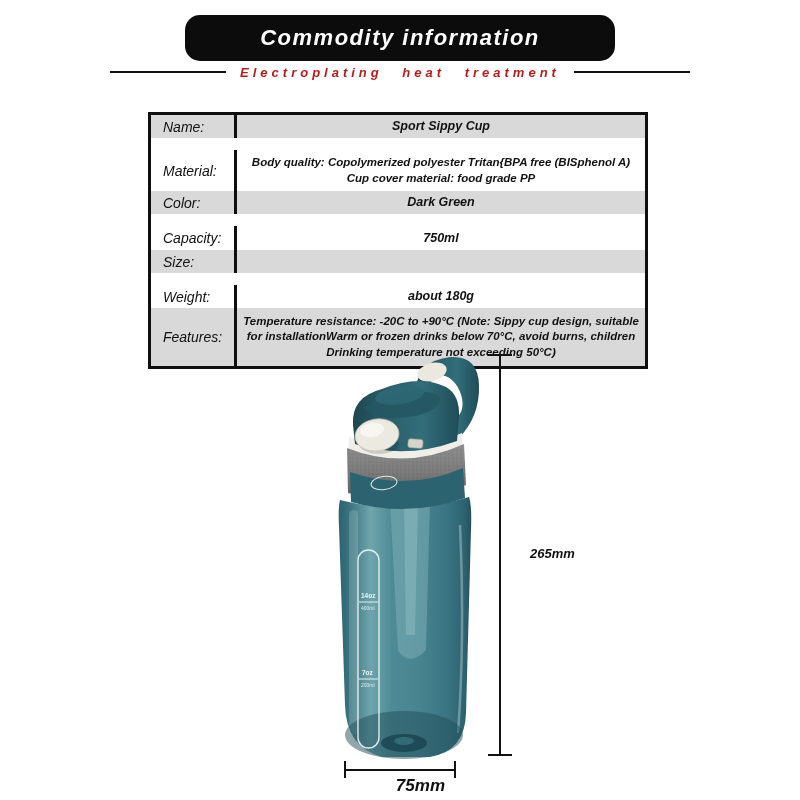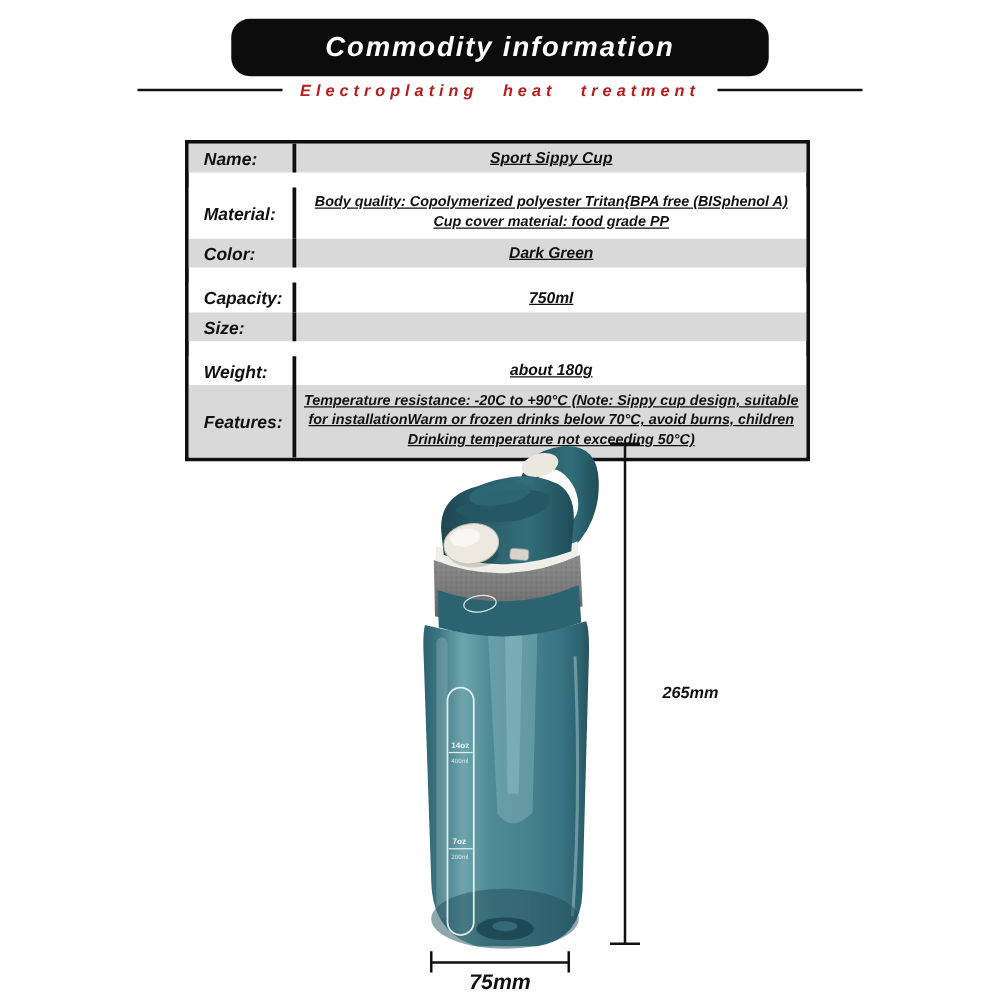--- a/index.html
+++ b/index.html
@@ -30,27 +30,27 @@
   .spec-table{
     position:absolute;left:148px;top:112px;width:500px;
     border:3px solid #0f0f0f;box-sizing:border-box;background:#fff;
   }
   .spec-row{display:flex;align-items:stretch;}
   .spec-row.gray{background:#d9d9d9;}
   .spec-row.white{background:#ffffff;margin-top:12px;}
   .label-cell{
     width:86px;flex:0 0 86px;border-right:3px solid #0f0f0f;box-sizing:border-box;
     display:flex;align-items:center;padding:3px 2px 3px 12px;
-    font-size:14px;font-weight:700;font-style:italic;
+    font-size:14px;font-weight:400;font-style:italic;
   }
   .value-cell{
     flex:1;display:flex;align-items:center;justify-content:center;
     text-align:center;padding:3px 6px;box-sizing:border-box;
     font-size:12.5px;font-weight:700;font-style:italic;
-    white-space:pre-line;line-height:1.3;text-decoration:underline;
+    white-space:pre-line;line-height:1.3;
   }
   .value-cell.small{font-size:11.5px;line-height:1.35;}
   .r-name{min-height:23px;}
   .r-material{min-height:41px;}
   .r-color{min-height:23px;}
   .r-capacity{min-height:24px;}
   .r-size{min-height:23px;}
   .r-weight{min-height:23px;}
   .r-features{min-height:58px;}
   
@@ -59,21 +59,21 @@
   .dim-v-cap-top{position:absolute;left:488px;top:354px;width:24px;height:2px;background:#111;}
   .dim-v-cap-bottom{position:absolute;left:488px;top:754px;width:24px;height:2px;background:#111;}
   .dim-height-label{
     position:absolute;left:530px;top:546px;
     font-size:13px;font-weight:700;font-style:italic;white-space:nowrap;
   }
   .dim-h-line{position:absolute;left:345px;top:769px;width:110px;height:2px;background:#111;}
   .dim-h-tick-left{position:absolute;left:344px;top:761px;width:2px;height:17px;background:#111;}
   .dim-h-tick-right{position:absolute;left:454px;top:761px;width:2px;height:17px;background:#111;}
   .dim-width-label{
-    position:absolute;left:355px;top:776px;width:90px;text-align:center;
+    position:absolute;left:355px;top:776px;width:90px;text-align:right;
     font-size:17px;font-weight:700;font-style:italic;
   }
 </style>
 </head>
 <body>
 
 <div class="page">
 
   <div class="banner">
     <div class="banner-title">Commodity information</div>

